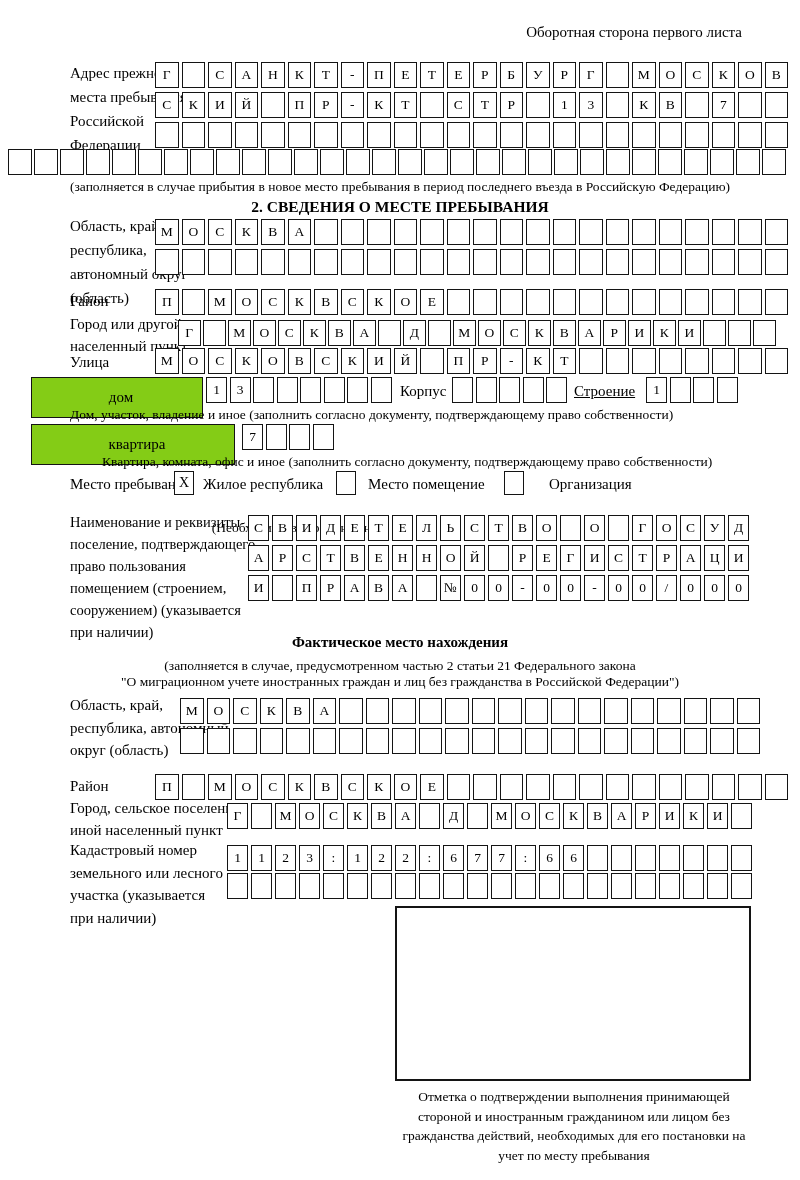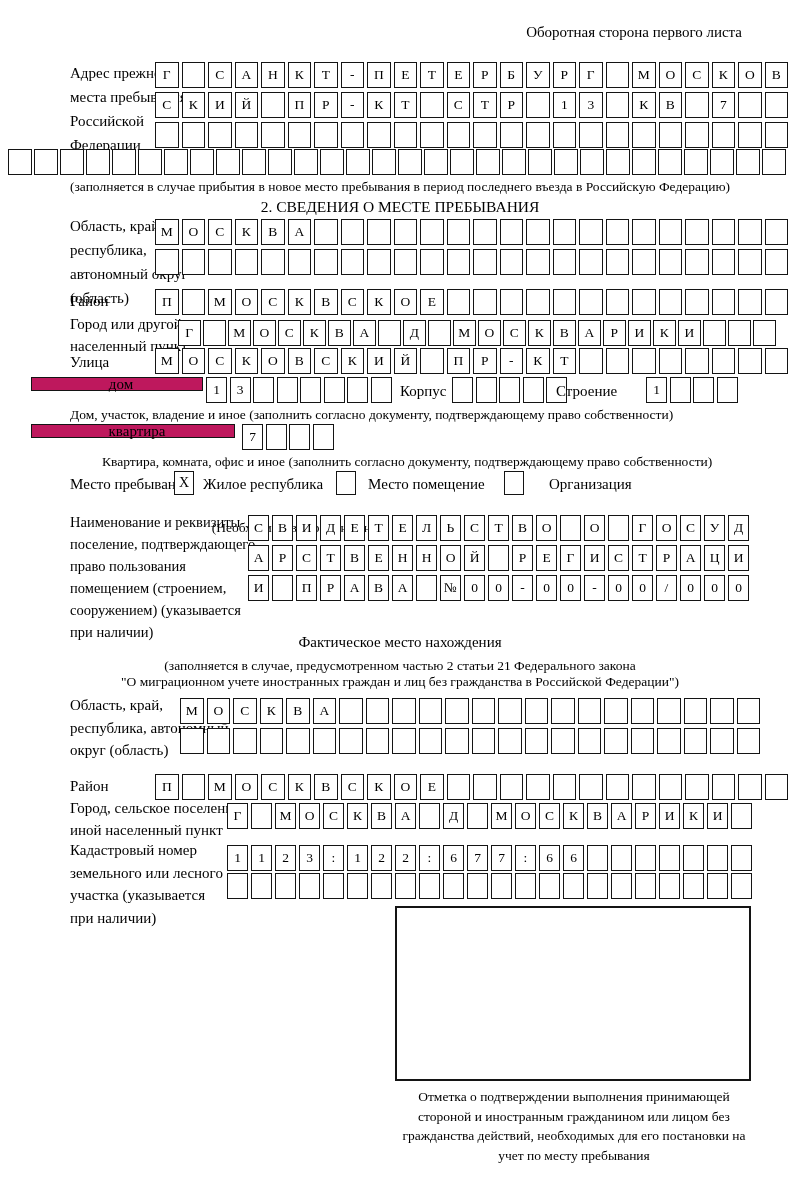--- a/index.html
+++ b/index.html
@@ -5,34 +5,34 @@
   html,body{margin:0;padding:0;}
   body{
     width:800px;height:1180px;position:relative;background:#fff;color:#000;
     font-family:"Liberation Serif","DejaVu Serif",serif;
     -webkit-font-smoothing:antialiased;
   }
   .abs{position:absolute;}
   .lbl{position:absolute;font-size:15px;line-height:24px;color:#000;}
   .small-note{position:absolute;font-size:13.5px;line-height:17px;color:#000;}
   .center{text-align:center;}
-  .bold{font-weight:normal;}
+  .bold{font-weight:bold;}
   
   .br{position:absolute;display:flex;gap:3px;}
   .br .cell{
     width:23.5px;height:26px;box-sizing:border-box;border:1.6px solid #141414;
     display:flex;align-items:center;justify-content:center;
     font-size:13.5px;font-family:"Liberation Serif","DejaVu Serif",serif;background:#fff;
   }
   .br.g2{gap:2.5px;}
   .br.mid .cell{width:22.5px;}
   .br.narrow .cell{width:21px;}
   .wide-box{
-    position:absolute;box-sizing:border-box;border:1.6px solid #141414;height:14px;
-    display:flex;align-items:center;justify-content:center;font-size:15px;background:#be185d;padding-left:8px;
+    position:absolute;box-sizing:border-box;border:1.6px solid #141414;height:41px;
+    display:flex;align-items:center;justify-content:center;font-size:15px;background:#84cc16;padding-left:8px;
   }
   .chk{
     position:absolute;width:20px;height:24px;box-sizing:border-box;border:1.6px solid #141414;
     display:flex;align-items:center;justify-content:center;font-size:14px;background:#fff;
   }
   .stamp{
     position:absolute;left:395px;top:906px;width:356px;height:175px;
     box-sizing:border-box;border:2px solid #141414;background:#fff;
   }
 </style>
@@ -306,21 +306,21 @@
     <span class="cell"></span>
   </div>
 <div class="lbl" style="left:400px;top:379px;">Корпус</div>
 <div class="br narrow g2" style="left:452px;top:377px;">
     <span class="cell"></span>
     <span class="cell"></span>
     <span class="cell"></span>
     <span class="cell"></span>
     <span class="cell"></span>
   </div>
-<div class="lbl" style="left:556px;top:379px;">Строение</div>
+<div class="lbl" style="left:574px;top:379px;text-decoration:underline;">Строение</div>
 <div class="br narrow g2" style="left:646px;top:377px;">
     <span class="cell">1</span>
     <span class="cell"></span>
     <span class="cell"></span>
     <span class="cell"></span>
   </div>
 <div class="small-note" style="left:70px;top:406px;width:700px;">Дом, участок, владение и иное (заполнить согласно документу, подтверждающему право собственности)</div>
 
 <div class="wide-box" style="left:31px;top:424px;width:204px;">квартира</div>
 <div class="br narrow g2" style="left:242px;top:424px;">

